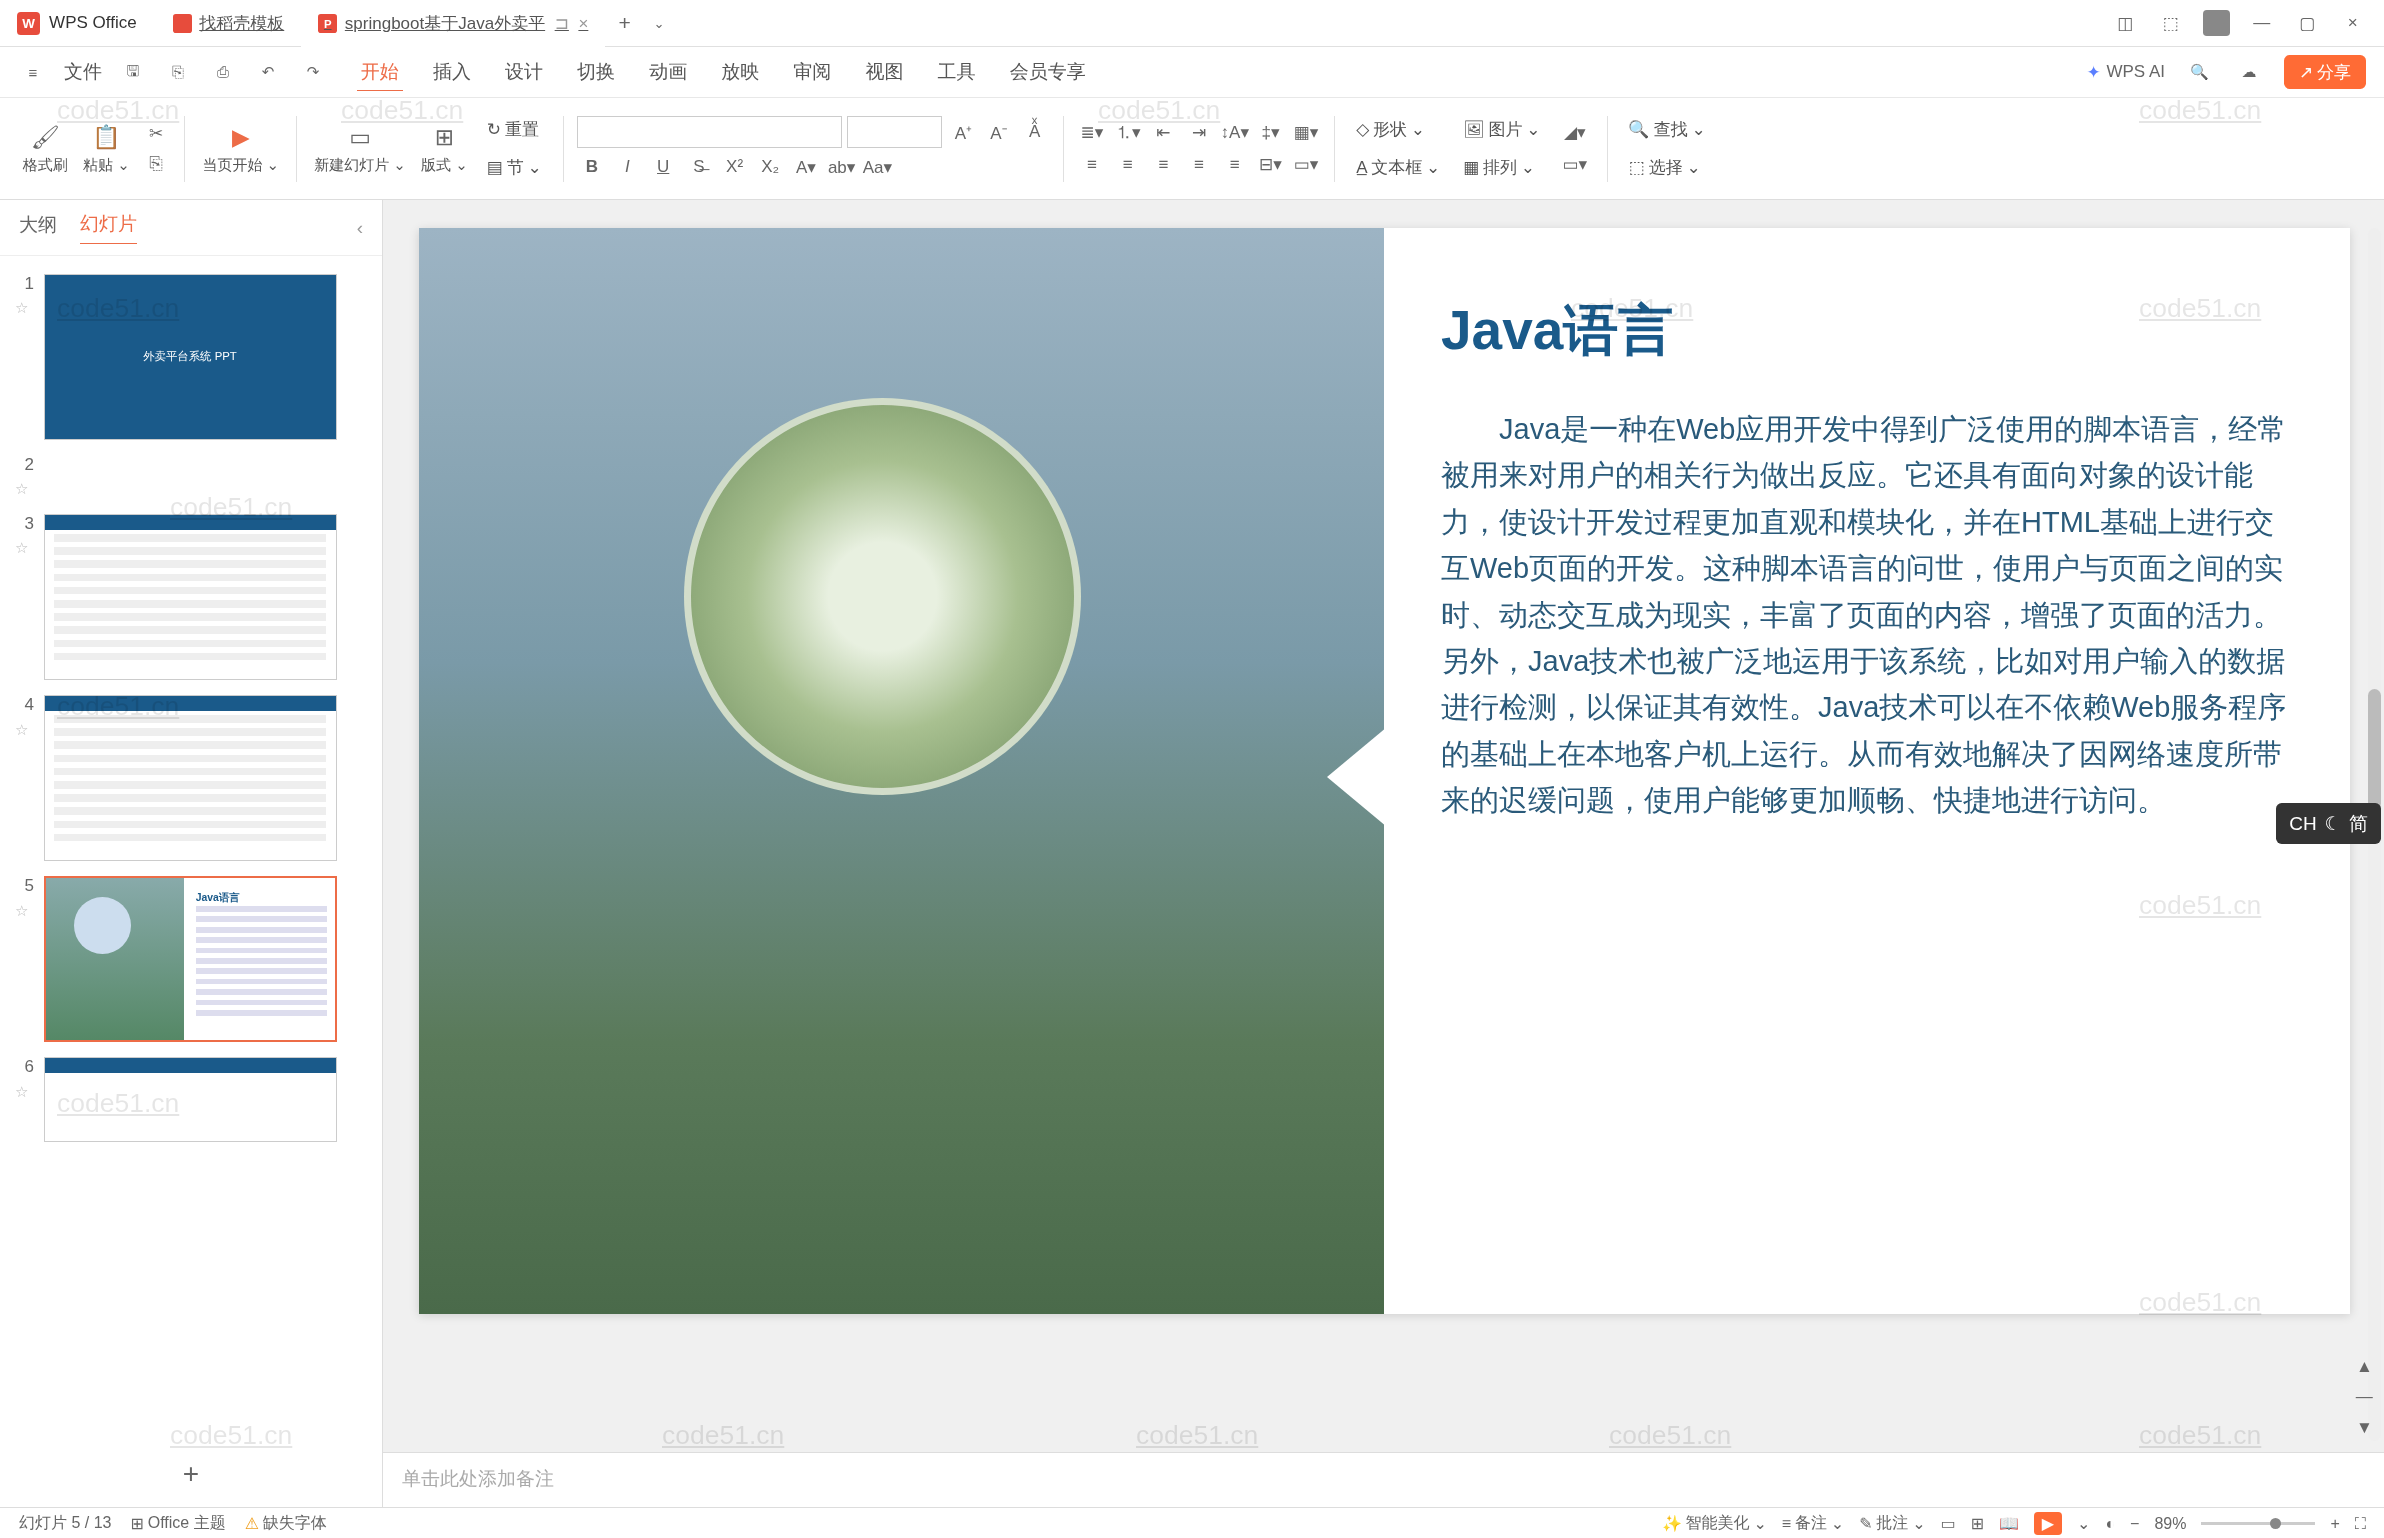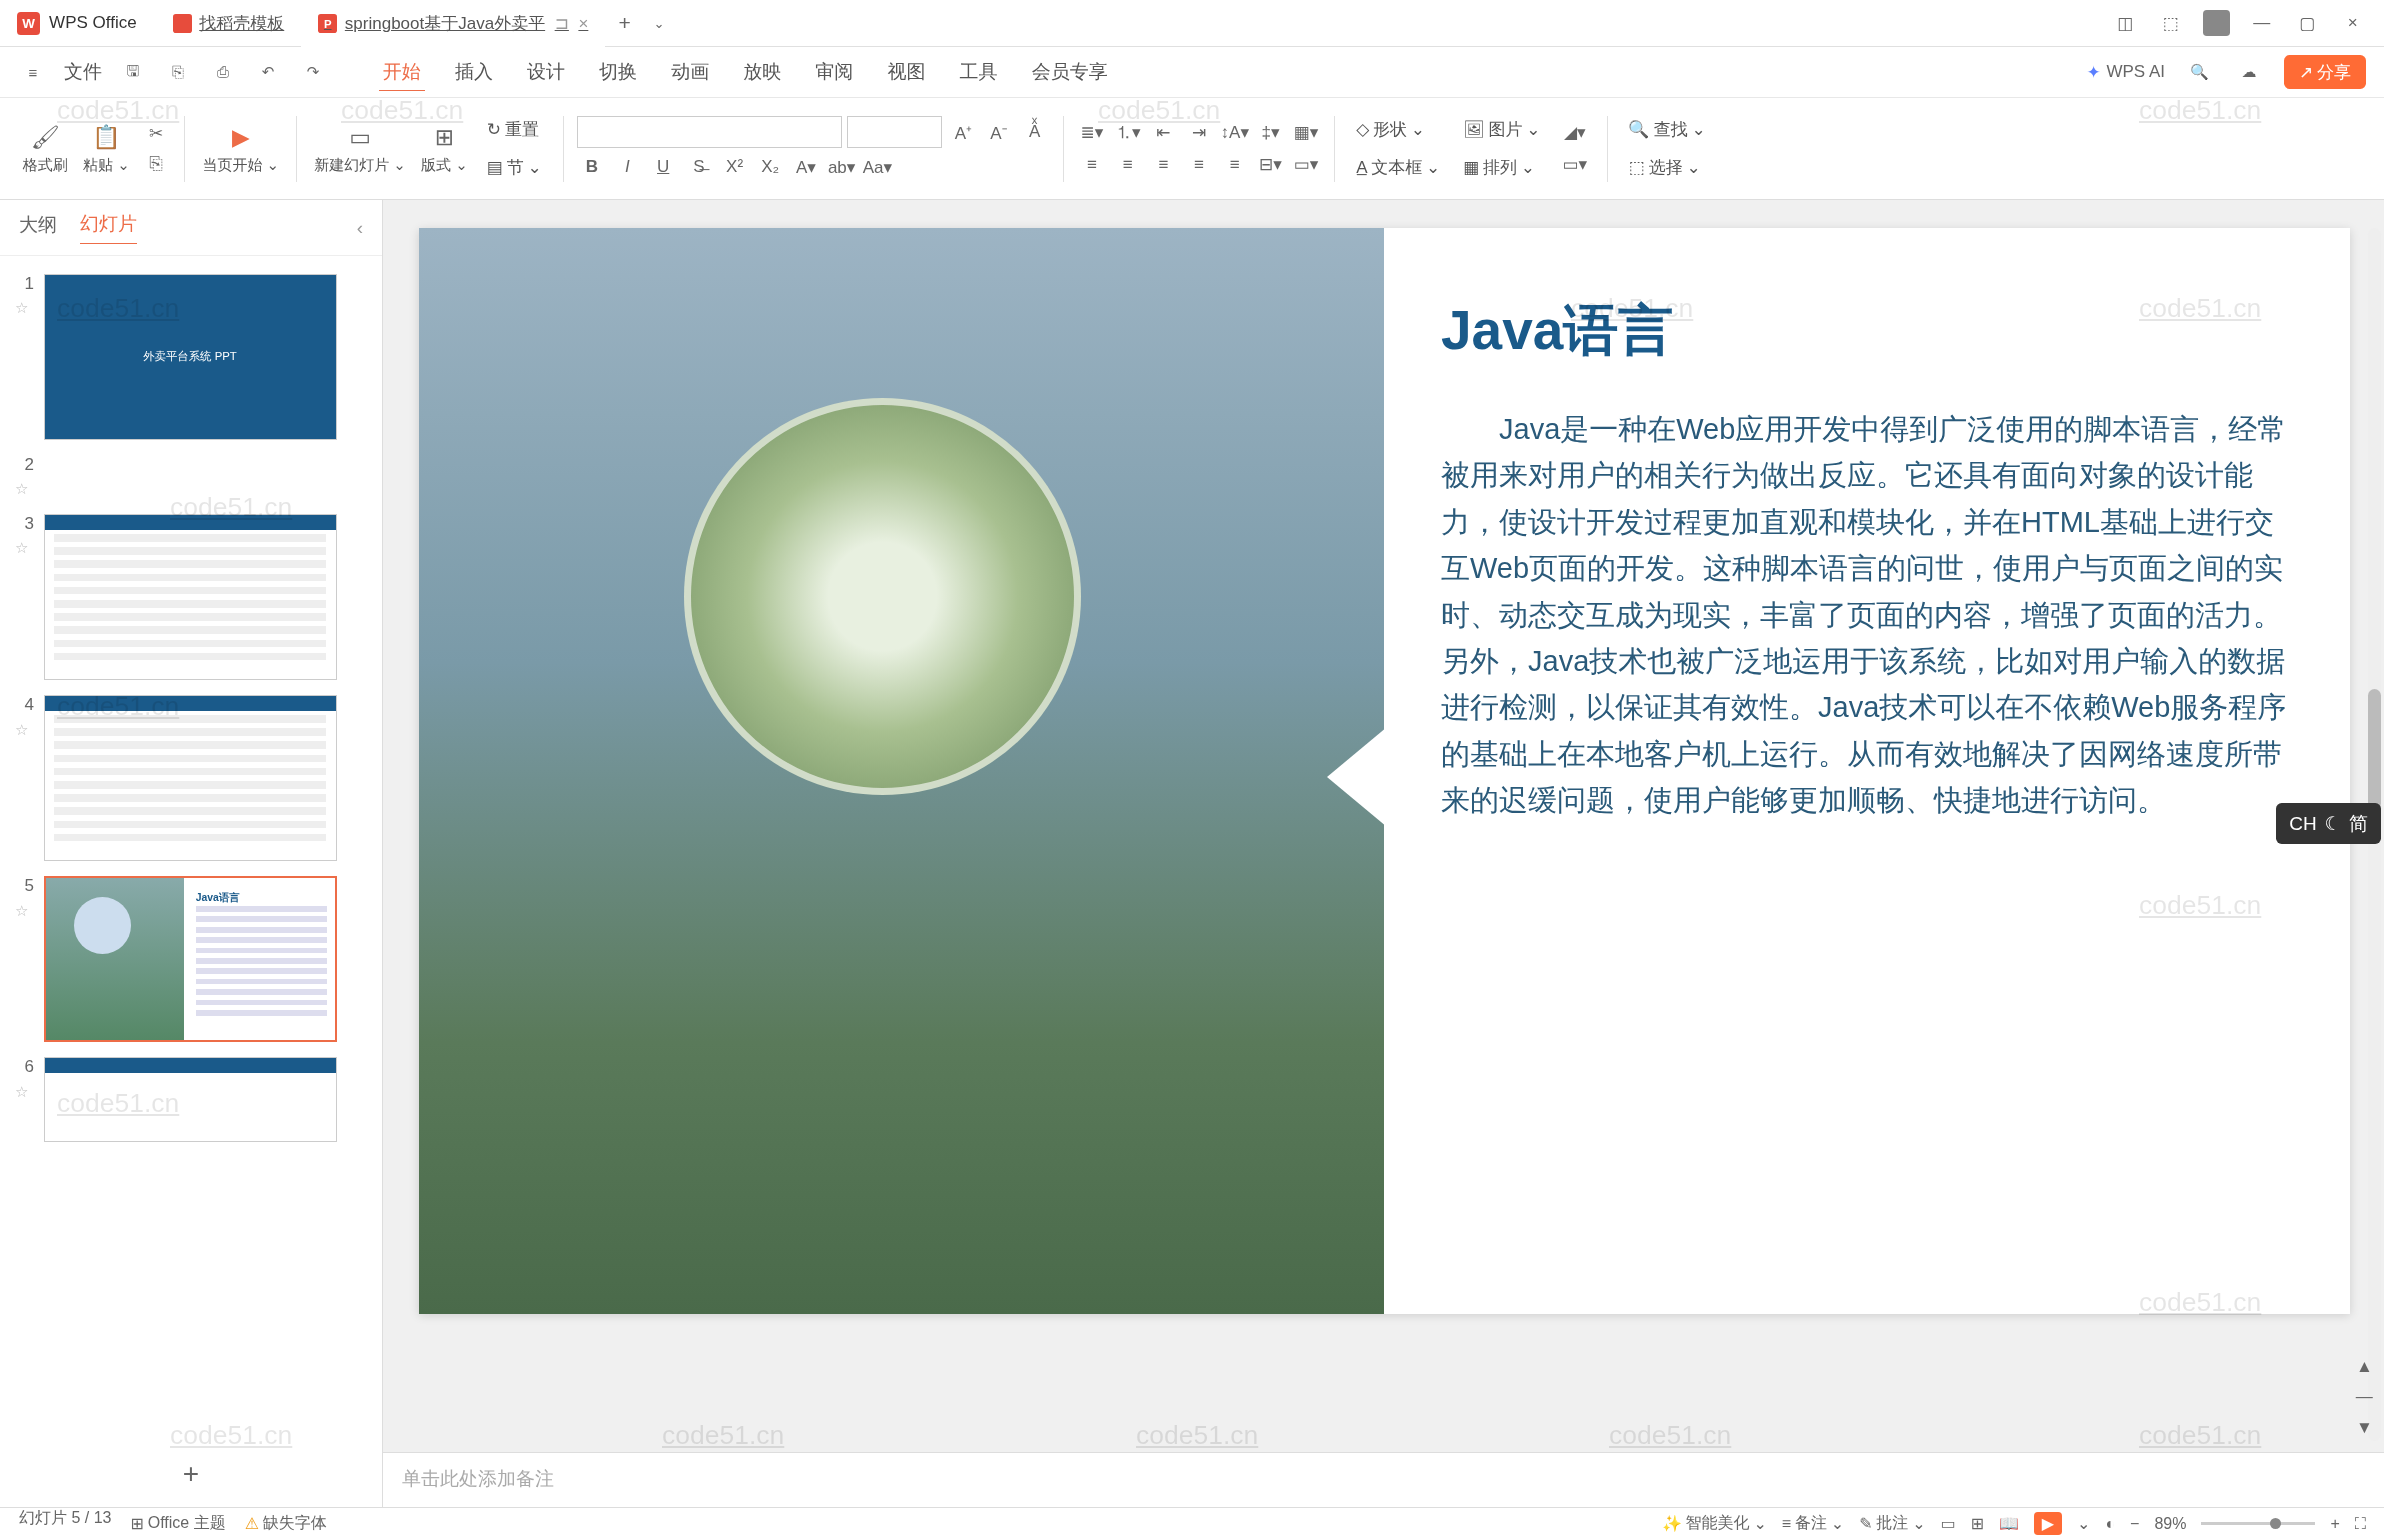--- a/index.html
+++ b/index.html
@@ -15,21 +15,21 @@
 .tab-close { margin-left: 9.5px; color: #999; font-size: 17px; }
 .tab-add { padding: 0 13.2px; font-size: 21px; color: #666; }
 .tab-more { padding: 0 9.5px; font-size: 13.2px; color: #666; }
 .titlebar-right { margin-left: auto; display: flex; align-items: center; gap: 19px; padding-right: 19px; }
 .win-btn { width: 26.5px; height: 26.5px; display: flex; align-items: center; justify-content: center; color: #666; font-size: 17px; }
 
 
 .menubar { height: 51px; background: #fff; display: flex; align-items: center; padding: 0 19px; border-bottom: 0.9px solid #e8e8e8; }
 .menu-left { display: flex; align-items: center; gap: 17px; }
 .menu-icon-btn { width: 28px; height: 28px; display: flex; align-items: center; justify-content: center; color: #666; }
-.menu-tabs { display: flex; gap: 26.5px; margin-left: 52px; }
+.menu-tabs { display: flex; gap: 26.5px; margin-left: 30px; }
 .menu-tab { font-size: 19px; color: #555; padding: 5.7px 3.8px; cursor: pointer; }
 .menu-tab.active { color: #ed6c47; border-bottom: 1.9px solid #ed6c47; }
 .menu-right { margin-left: auto; display: flex; align-items: center; gap: 21px; }
 .wps-ai { font-size: 17px; color: #666; display: flex; align-items: center; gap: 5.7px; }
 .share-btn { background: #ff6b35; color: #fff; padding: 5.7px 15px; border-radius: 5.7px; font-size: 17px; display: flex; align-items: center; gap: 3.8px; }
 
 
 .ribbon { height: 102px; background: #fff; display: flex; align-items: center; padding: 0 19px; border-bottom: 0.9px solid #ddd; gap: 7.6px; }
 .ribbon-btn { display: flex; flex-direction: column; align-items: center; gap: 3.8px; padding: 3.8px; }
 .ribbon-icon { width: 30px; height: 30px; display: flex; align-items: center; justify-content: center; font-size: 23px; color: #666; }
@@ -66,21 +66,21 @@
 .slide-title { font-size: 55px; font-weight: bold; color: #1a5a8a; margin-bottom: 38px; }
 .slide-body { font-size: 29px; color: #2a5a7a; line-height: 1.6; text-indent: 2em; }
 .watermark { position: absolute; top: 50%; left: 50%; transform: translate(-50%, -50%); font-size: 44px; color: #c00; font-weight: bold; white-space: nowrap; pointer-events: none; z-index: 10; }
 .watermark-bg { position: absolute; font-size: 26.5px; color: rgba(0,0,0,0.1); pointer-events: none; text-decoration: underline; }
 
 .notes-bar { height: 55px; background: #fff; border-top: 0.9px solid #ddd; padding: 13.2px 19px; font-size: 19px; color: #aaa; }
 .scroll-v { position: absolute; right: 3.8px; top: 28px; bottom: 66px; width: 13.2px; background: #eee; border-radius: 6.6px; }
 .scroll-thumb { position: absolute; top: 38%; width: 100%; height: 10%; background: #bbb; border-radius: 6.6px; }
 
 
-.statusbar { height: 32px; background: #fff; border-top: 0.9px solid #ddd; display: flex; padding: 0 19px; font-size: 16px; color: #666; gap: 19px; }
+.statusbar { height: 32px; background: #fff; border-top: 0.9px solid #ddd; display: flex; align-items: center; padding: 0 19px; font-size: 16px; color: #666; gap: 19px; }
 .sb-right { margin-left: auto; display: flex; align-items: center; gap: 15px; }
 .sb-btn { display: flex; align-items: center; gap: 3.8px; }
 .play-btn { width: 28px; height: 23px; background: #ff6b35; border-radius: 3.8px; display: flex; align-items: center; justify-content: center; color: #fff; }
 .zoom-slider { width: 114px; height: 3.8px; background: #ccc; position: relative; }
 .zoom-knob { position: absolute; left: 60%; top: -3.8px; width: 11.4px; height: 11.4px; background: #888; border-radius: 50%; }
 
 .ime-badge { position: absolute; right: 3.8px; top: 803px; background: #333; color: #fff; padding: 7.6px 13.2px; border-radius: 5.7px; font-size: 19px; display: flex; align-items: center; gap: 7.6px; }
 
 
 .th1 { background: #1a5a8a; display: flex; align-items: center; justify-content: center; color: #fff; font-size: 11.4px; }

